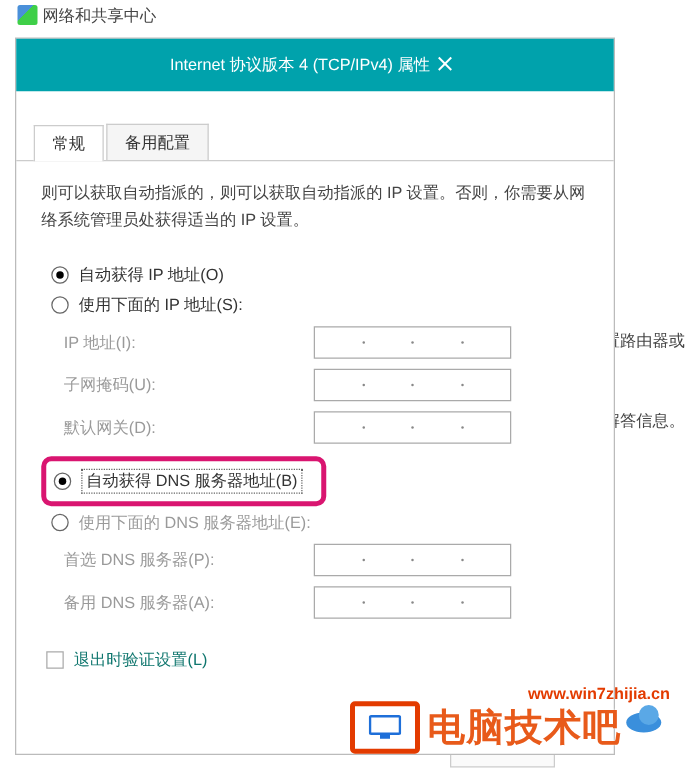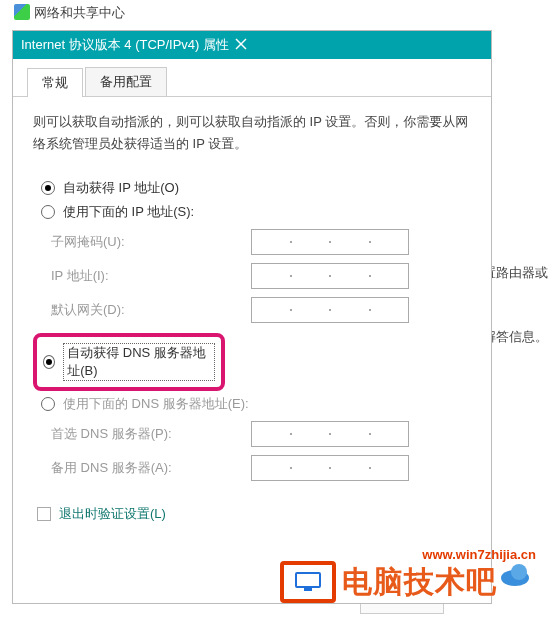--- a/index.html
+++ b/index.html
@@ -41,41 +41,41 @@
     .dialog {
       position: absolute;
       top: 30px;
       left: 12px;
       width: 480px;
       height: 574px;
       background: #fff;
       border: 1px solid #bbb;
     }
     .titlebar {
-      height: 28px;
+      height: 42px;
       background: #00a2ac;
       color: #fff;
       display: flex;
       align-items: center;
       padding: 0 8px;
-      justify-content: flex-start;
+      justify-content: center;
       font-size: 12px;
     }
     .titlebar .close {
       width: 24px;
       text-align: center;
       cursor: pointer;
       font-size: 14px;
     }
     .tabstrip {
       display: flex;
       align-items: flex-end;
       padding: 10px 8px 0 14px;
       border-bottom: 1px solid #ccc;
-      height: 38px;
+      height: 56px;
     }
     .tab {
       padding: 5px 14px;
       border: 1px solid #ccc;
       border-bottom: none;
       background: #fff;
       color: #333;
       margin-right: 2px;
       cursor: pointer;
       position: relative;
@@ -146,21 +146,21 @@
       width: 2px;
       height: 2px;
       background: #888;
       border-radius: 50%;
     }
     .highlight-box {
       border: 4px solid #d91570;
       border-radius: 8px;
       padding: 6px 6px;
       margin: 10px 0 2px 0;
-      width: 192px;
+      width: 228px;
     }
     .highlight-box .radio-row {
       margin: 0;
     }
     .highlight-box .radio-label {
       border: 1px dotted #666;
       padding: 0 3px;
     }
     .bottom-row {
       display: flex;
@@ -269,29 +269,29 @@
     <div class="radio-row">
       <span class="radio-dot checked"></span>
       <span class="radio-label">自动获得 IP 地址(O)</span>
     </div>
     <div class="radio-row">
       <span class="radio-dot"></span>
       <span class="radio-label">使用下面的 IP 地址(S):</span>
     </div>
 
     <div class="field-row">
+      <span class="field-label disabled">IP 地址(I):</span>
+      <div class="ip-input">
+          <span class="dot"></span>
+          <span class="dot"></span>
+          <span class="dot"></span>
+        </div>
+    </div>
+    <div class="field-row">
       <span class="field-label disabled">子网掩码(U):</span>
-      <div class="ip-input">
-          <span class="dot"></span>
-          <span class="dot"></span>
-          <span class="dot"></span>
-        </div>
-    </div>
-    <div class="field-row">
-      <span class="field-label disabled">IP 地址(I):</span>
       <div class="ip-input">
           <span class="dot"></span>
           <span class="dot"></span>
           <span class="dot"></span>
         </div>
     </div>
     <div class="field-row">
       <span class="field-label disabled">默认网关(D):</span>
       <div class="ip-input">
           <span class="dot"></span>

